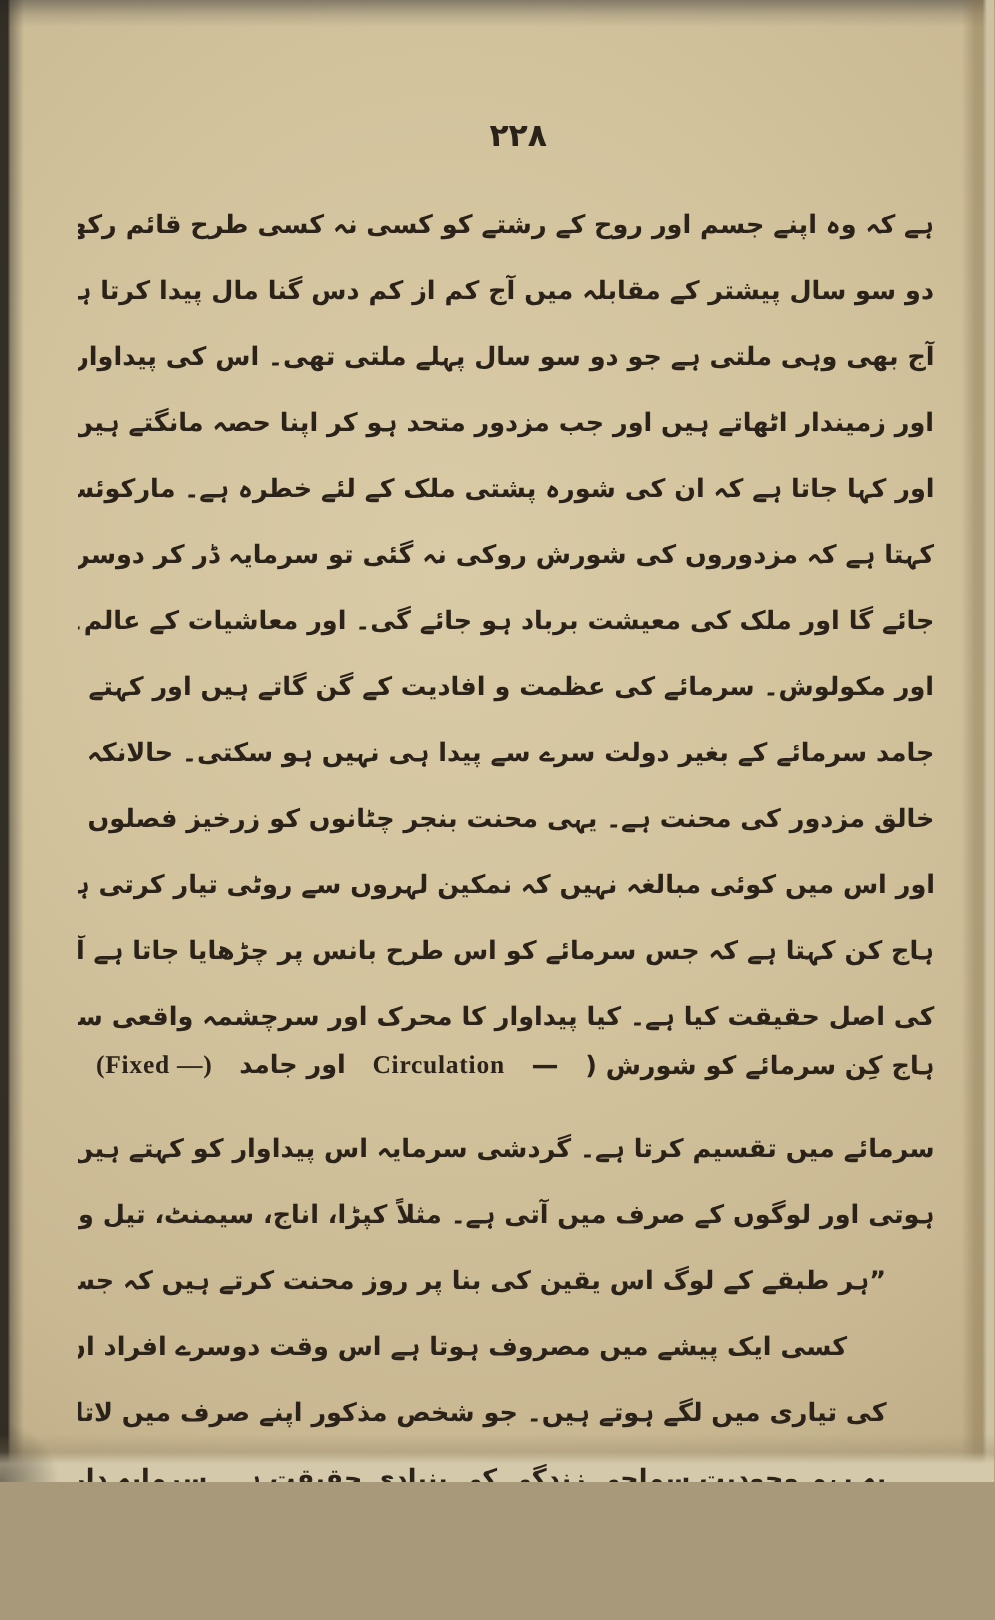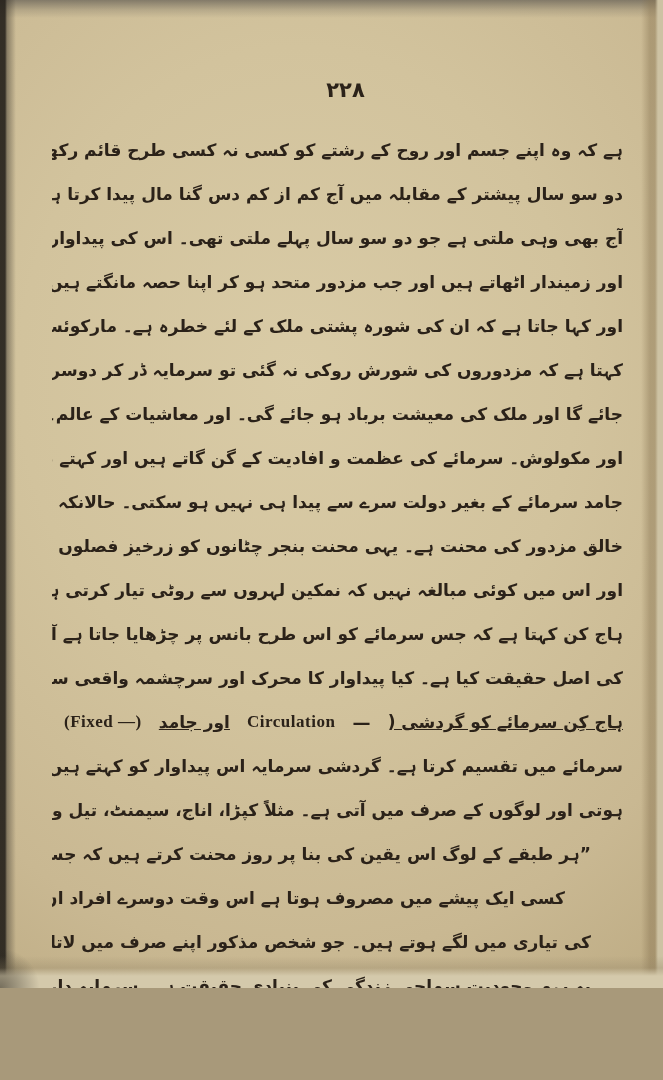--- a/index.html
+++ b/index.html
@@ -67,40 +67,38 @@
     white-space: nowrap;
   }
   .line.endline { text-align-last: auto; }
   .quote { padding-right: 32px; padding-left: 54px; }
   .quote.narrow { padding-right: 58px; padding-left: 70px; }
 
   .mixed-line {
     height: 44px;
     display: flex;
     direction: ltr;
-    align-items: center;
     justify-content: space-between;
     padding-left: 12px;
     font-weight: bold;
     overflow: hidden;
   }
   .latin {
     font-family: "Liberation Serif", serif;
     font-size: 17px;
     font-weight: bold;
     letter-spacing: 0.5px;
     color: #2b2219;
   }
   .mixed-urdu {
     direction: rtl;
     unicode-bidi: isolate;
     font-size: 17px;
     font-weight: bold;
     color: #2b2219;
-    text-decoration: underline;
   }
   .dash { font-size: 18px; font-weight: bold; color: #2b2219; }
 </style>
 </head>
 <body>
 
 <div class="page">
 
   <div class="edge-top"></div>
   <div class="edge-right"></div>
@@ -124,21 +122,21 @@
     <div class="line">خالق مزدور کی محنت ہے۔ یہی محنت بنجر چٹانوں کو زرخیز فصلوں میں تبدیل کر دیتی ہے</div>
     <div class="line endline">اور اس میں کوئی مبالغہ نہیں کہ نمکین لہروں سے روٹی تیار کرتی ہے۔“</div>
     <div class="line">ہاج کن کہتا ہے کہ جس سرمائے کو اس طرح بانس پر چڑھایا جاتا ہے آیئے دیکھیں اُس</div>
     <div class="line endline">کی اصل حقیقت کیا ہے۔ کیا پیداوار کا محرک اور سرچشمہ واقعی سرمایہ ہی ہے۔</div>
 
     <div class="mixed-line">
       <span class="latin">(Fixed —)</span>
       <span class="mixed-urdu">اور جامد</span>
       <span class="latin">Circulation</span>
       <span class="dash">—</span>
-      <span class="mixed-urdu">ہاج کِن سرمائے کو گردشی (</span>
+      <span class="mixed-urdu">ہاج کِن سرمائے کو شورش (</span>
     </div>
 
     <div class="line">سرمائے میں تقسیم کرتا ہے۔ گردشی سرمایہ اس پیداوار کو کہتے ہیں جو بازار میں فروخت</div>
     <div class="line">ہوتی اور لوگوں کے صرف میں آتی ہے۔ مثلاً کپڑا، اناج، سیمنٹ، تیل وغیرہ۔ لیکن اس</div>
 
     <div class="line quote">”ہر طبقے کے لوگ اس یقین کی بنا پر روز محنت کرتے ہیں کہ جس وقت ایک شخص</div>
     <div class="line quote narrow endline">کسی ایک پیشے میں مصروف ہوتا ہے اس وقت دوسرے افراد ان چیزوں</div>
     <div class="line quote">کی تیاری میں لگے ہوتے ہیں۔ جو شخص مذکور اپنے صرف میں لاتا ہے۔ محنت کی</div>
     <div class="line quote endline">یہ بہم وجودیت سماجی زندگی کی بنیادی حقیقت ہے۔ سرمایہ دار اس حقیقت</div>
 

